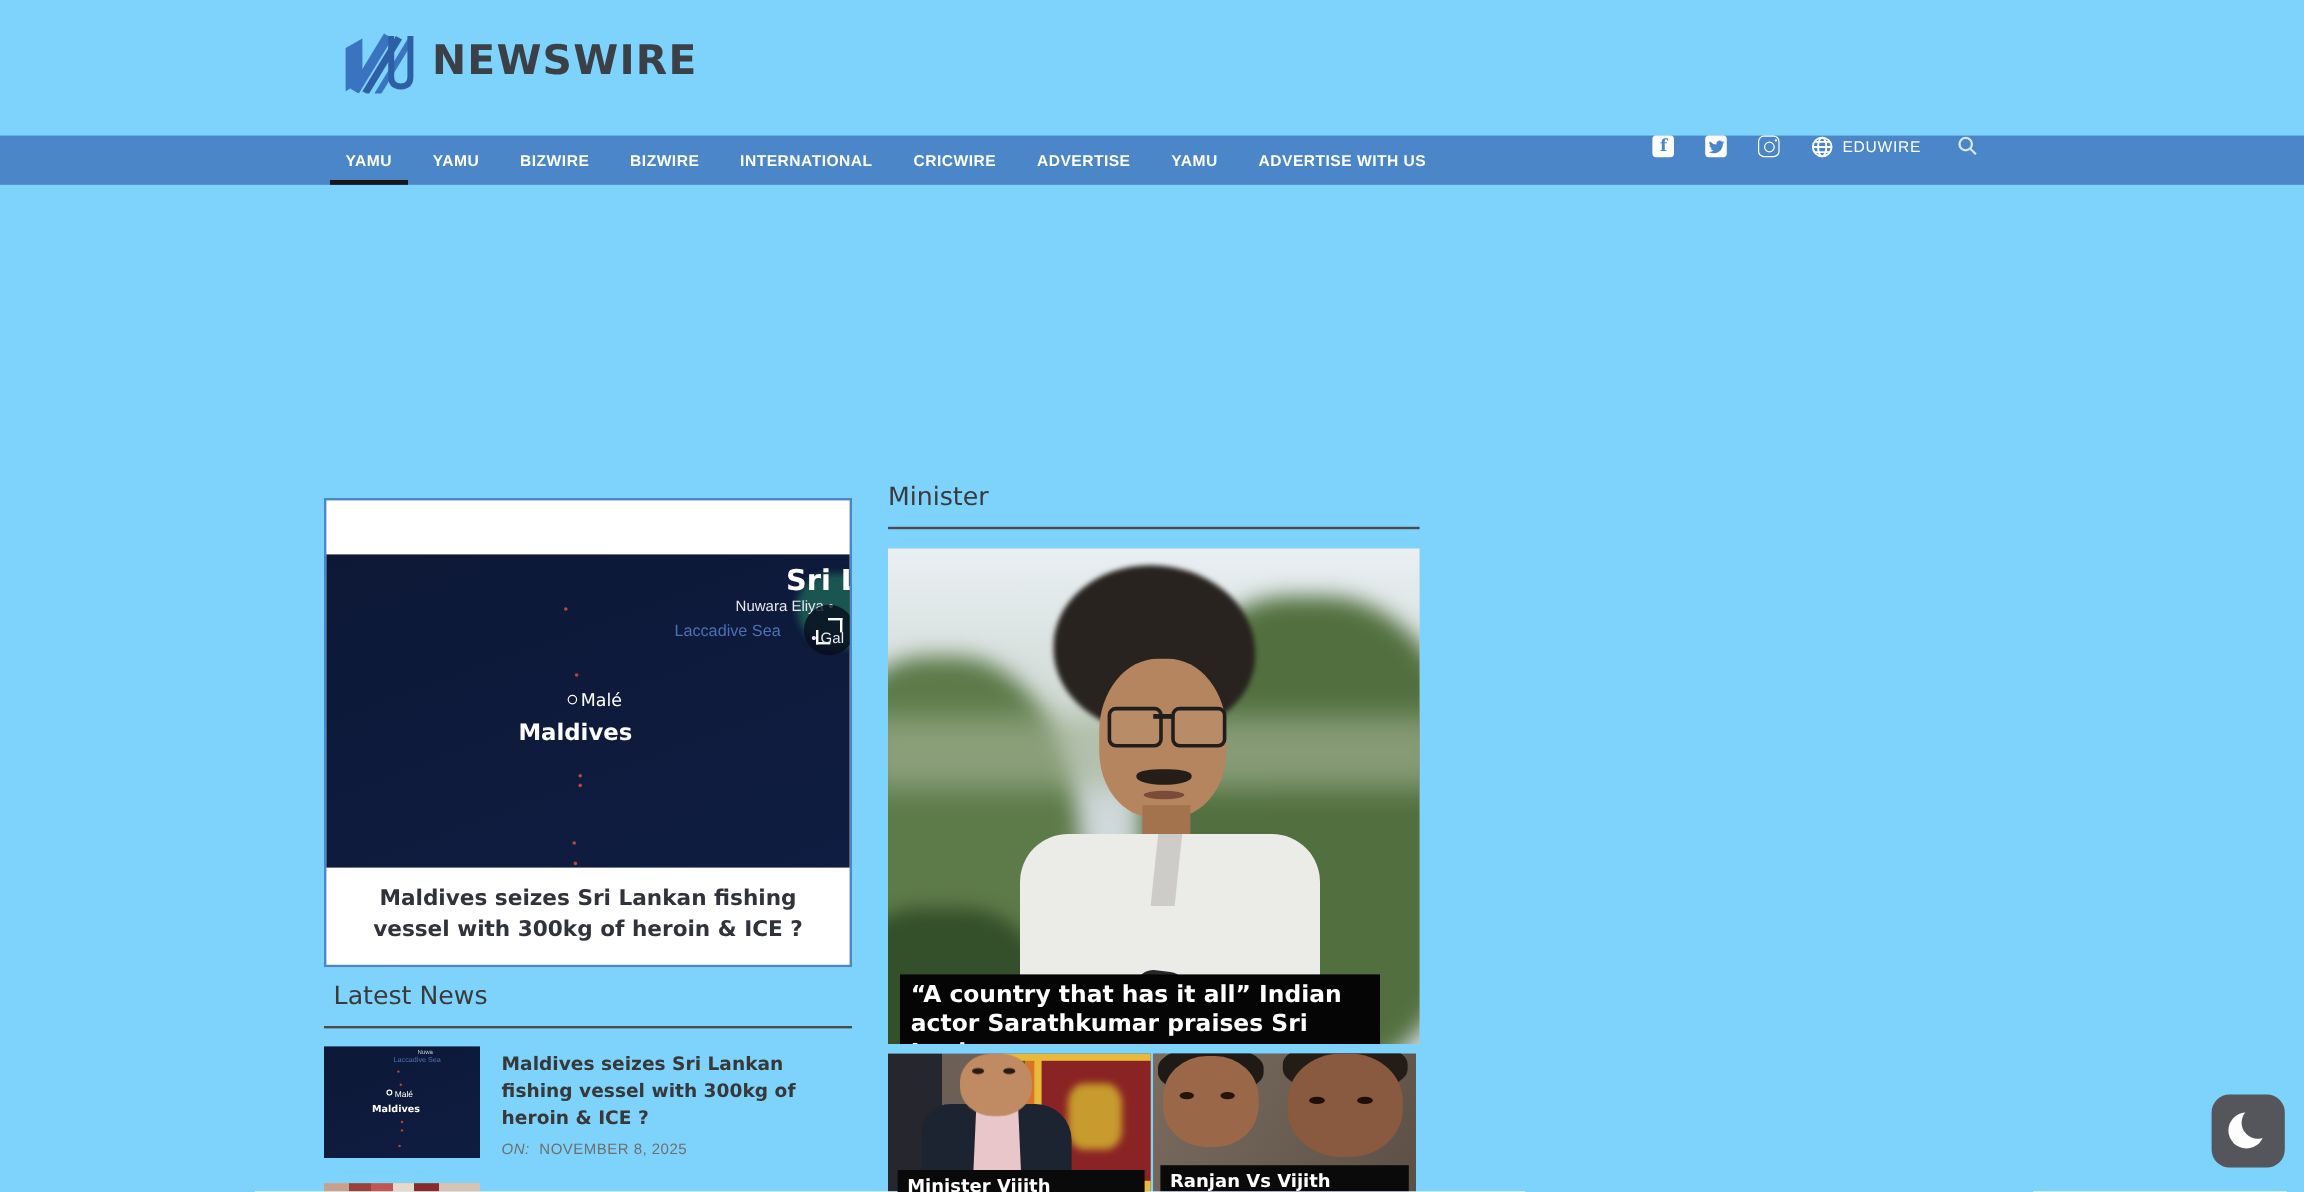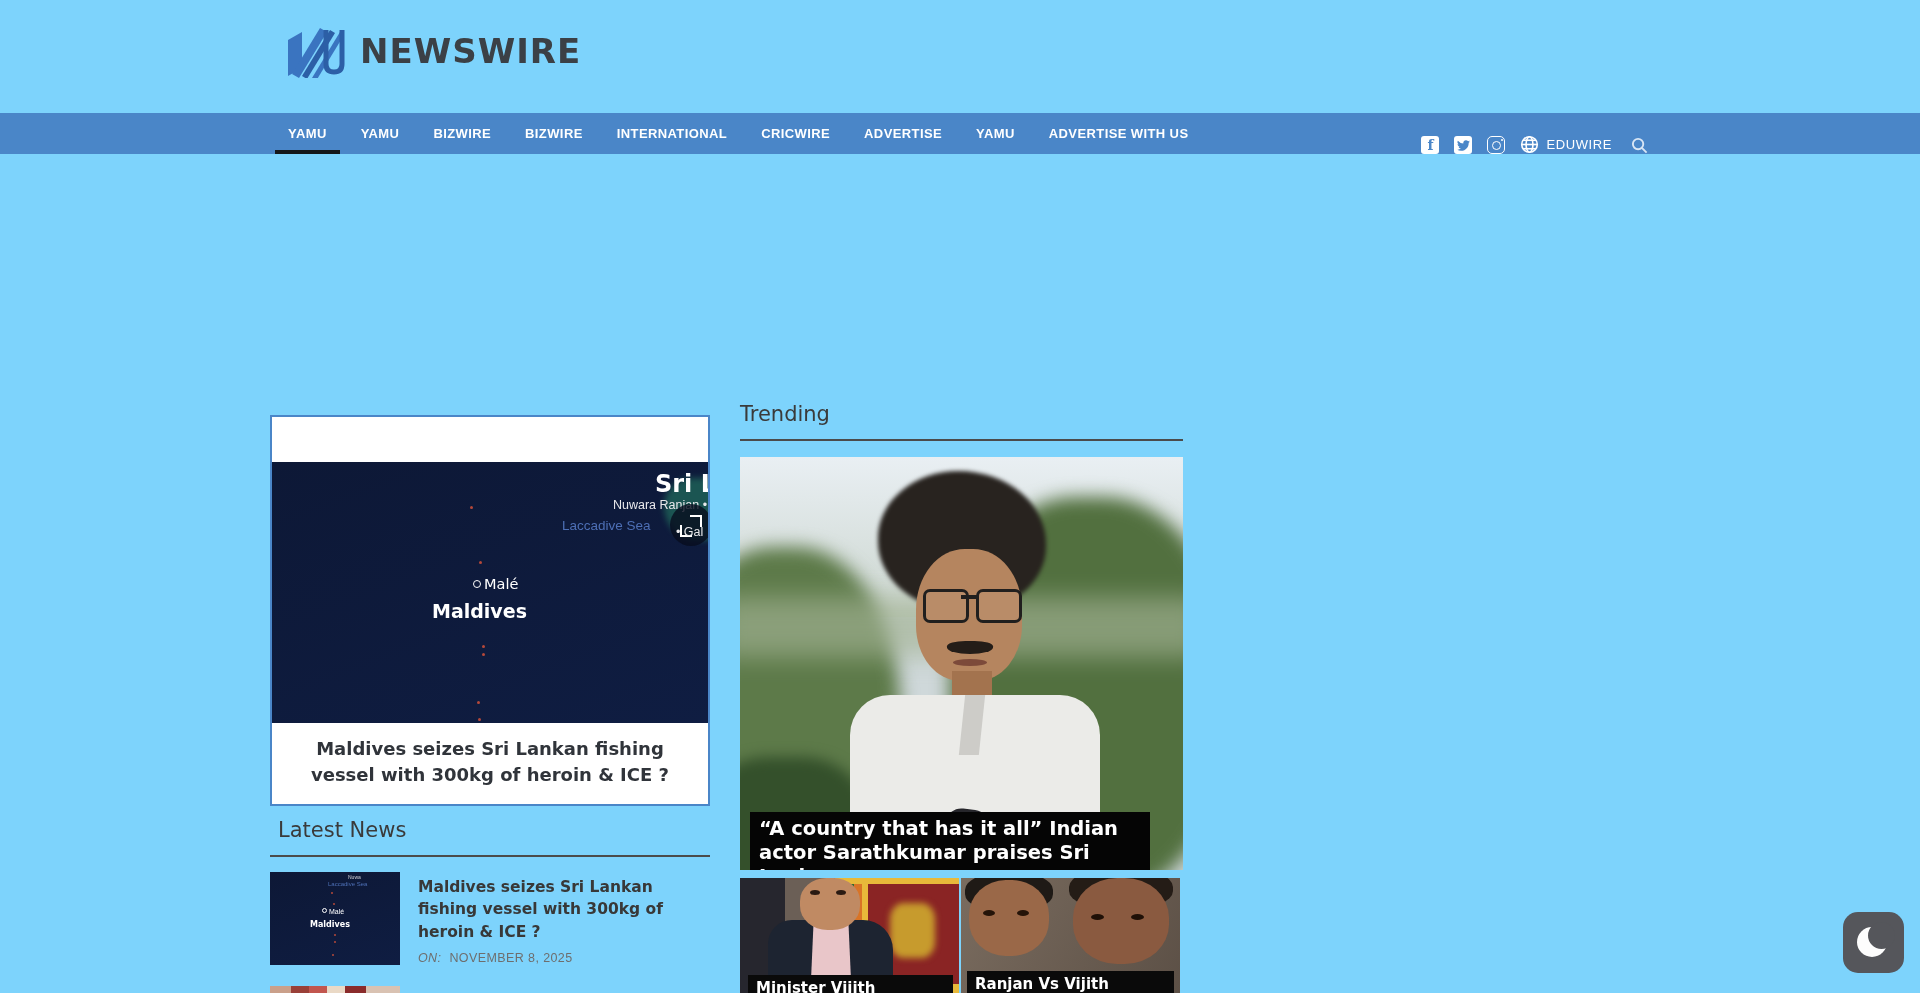--- a/index.html
+++ b/index.html
@@ -10,21 +10,21 @@
   .logo{position:absolute;left:286px;top:24px;display:flex;align-items:center;gap:10px;cursor:pointer;}
   .logo-mark{width:64px;height:54px;}
   .logo-text{font-family:"DejaVu Sans",sans-serif;font-weight:800;font-size:34px;color:#3b4046;letter-spacing:1px;}
 
   
   .navbar{position:absolute;left:0;top:113px;width:1920px;height:41px;background:#4a86c8;}
   .nav-items{position:absolute;left:271px;top:0;height:41px;display:flex;align-items:center;}
   .nav-item{position:relative;height:41px;display:flex;align-items:center;padding:0 17px;
             color:#ffffff;font-size:13px;font-weight:bold;letter-spacing:.4px;cursor:pointer;white-space:nowrap;}
   .nav-item.active::after{content:"";position:absolute;left:4px;right:4px;bottom:0;height:4px;background:#15171a;}
-  .nav-right{position:absolute;right:272px;top:0;height:41px;display:flex;align-items:flex-end;gap:15px;}
+  .nav-right{position:absolute;right:272px;top:0;height:41px;display:flex;align-items:flex-start;gap:26px;}
   .soc{width:18px;height:18px;border-radius:3px;background:#fff;position:relative;cursor:pointer;}
   .soc.fb::after{content:"f";position:absolute;left:6px;top:1px;color:#4a86c8;font-weight:bold;font-size:14px;font-family:"DejaVu Serif",serif;}
   .soc.tw{display:flex;align-items:center;justify-content:center;}
   .soc.ig{background:transparent;border:1.8px solid #fff;border-radius:5px;box-sizing:border-box;cursor:pointer;}
   .soc.ig::before{content:"";position:absolute;left:3.5px;top:3.5px;width:7px;height:7px;border:1.6px solid #fff;border-radius:50%;}
   .soc.ig::after{content:"";position:absolute;right:1.5px;top:1.5px;width:2px;height:2px;background:#fff;border-radius:50%;}
   .eduwire{display:flex;align-items:center;gap:7px;color:#fff;font-size:13px;letter-spacing:.6px;cursor:pointer;}
   .searchbtn{margin-left:4px;cursor:pointer;display:flex;align-items:center;}
 
   
@@ -141,21 +141,21 @@
       </div>
     </div>
   </div>
 
   <div style="position:absolute;left:0;top:154px;width:1920px;height:250px;"></div>
 
   <div class="lead-card">
     <div class="lead-map">
       <div class="m-teal"></div>
       <div class="m-srilanka">Sri Lan</div>
-      <div class="m-nuwara">Nuwara Ranjan •</div>
+      <div class="m-nuwara">Nuwara Eliya •</div>
       <div class="m-fs"></div>
       <div class="m-sea">Laccadive Sea</div>
       <div class="m-gal">• Gal</div>
       <div class="m-dot" style="left:198px;top:44px;"></div>
       <div class="m-dot" style="left:207px;top:99px;"></div>
       <div class="m-male">Malé</div>
       <div class="m-maldives">Maldives</div>
       <div class="m-dot" style="left:210px;top:183px;"></div>
       <div class="m-dot" style="left:210px;top:191px;"></div>
       <div class="m-dot" style="left:205px;top:239px;"></div>
@@ -181,21 +181,21 @@
     </div>
     <div class="news-body">
       <div class="news-title">Maldives seizes Sri Lankan fishing vessel with 300kg of heroin &amp; ICE ?</div>
       <div class="news-date">
         <span class="pfx">ON:</span><span>NOVEMBER 8, 2025</span>
       </div>
     </div>
   </div>
   <div class="news-item2"></div>
 
-  <div class="trend-head">Trending</div>
+  <div class="trend-head">Minister</div>
   <div class="trend-rule"></div>
 
   <div class="trend-main">
 
     <div class="ph" style="left:0;top:0;width:443px;height:160px;background:linear-gradient(#e9eff3,#ccd6cf);"></div>
     <div class="ph" style="left:210px;top:40px;width:280px;height:400px;background:#52703f;border-radius:45%;filter:blur(9px);"></div>
     <div class="ph" style="left:-70px;top:90px;width:230px;height:360px;background:#5d7a49;border-radius:45%;filter:blur(9px);"></div>
     <div class="ph" style="left:-20px;top:140px;width:483px;height:60px;background:#a3b394;opacity:.65;filter:blur(12px);"></div>
     <div class="ph" style="left:-40px;top:300px;width:170px;height:160px;background:#34502b;border-radius:40%;filter:blur(7px);"></div>
     <div class="ph" style="left:138px;top:14px;width:168px;height:140px;background:#28231f;border-radius:48% 52% 46% 50%;filter:blur(2px);"></div>

